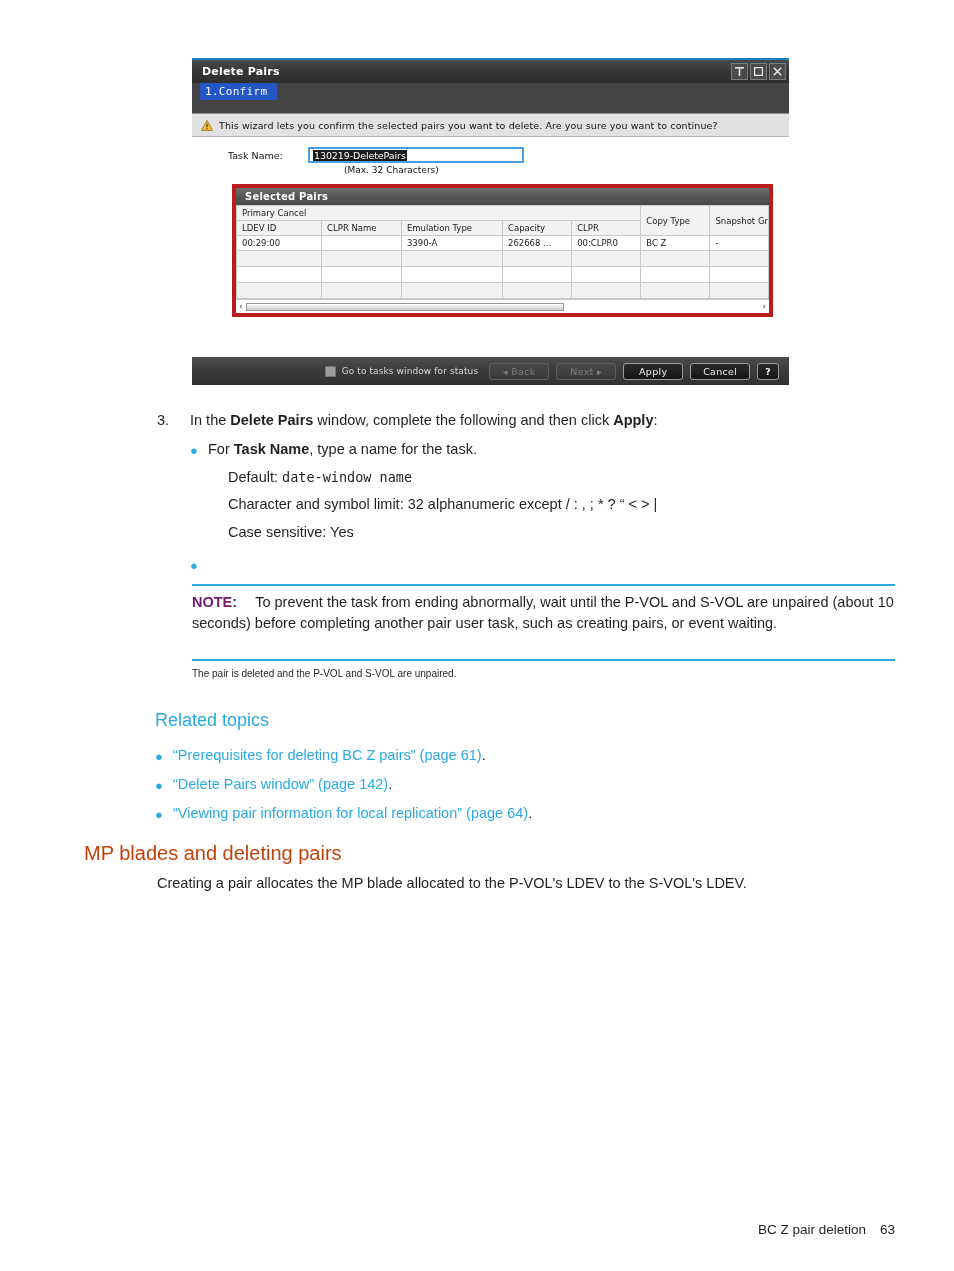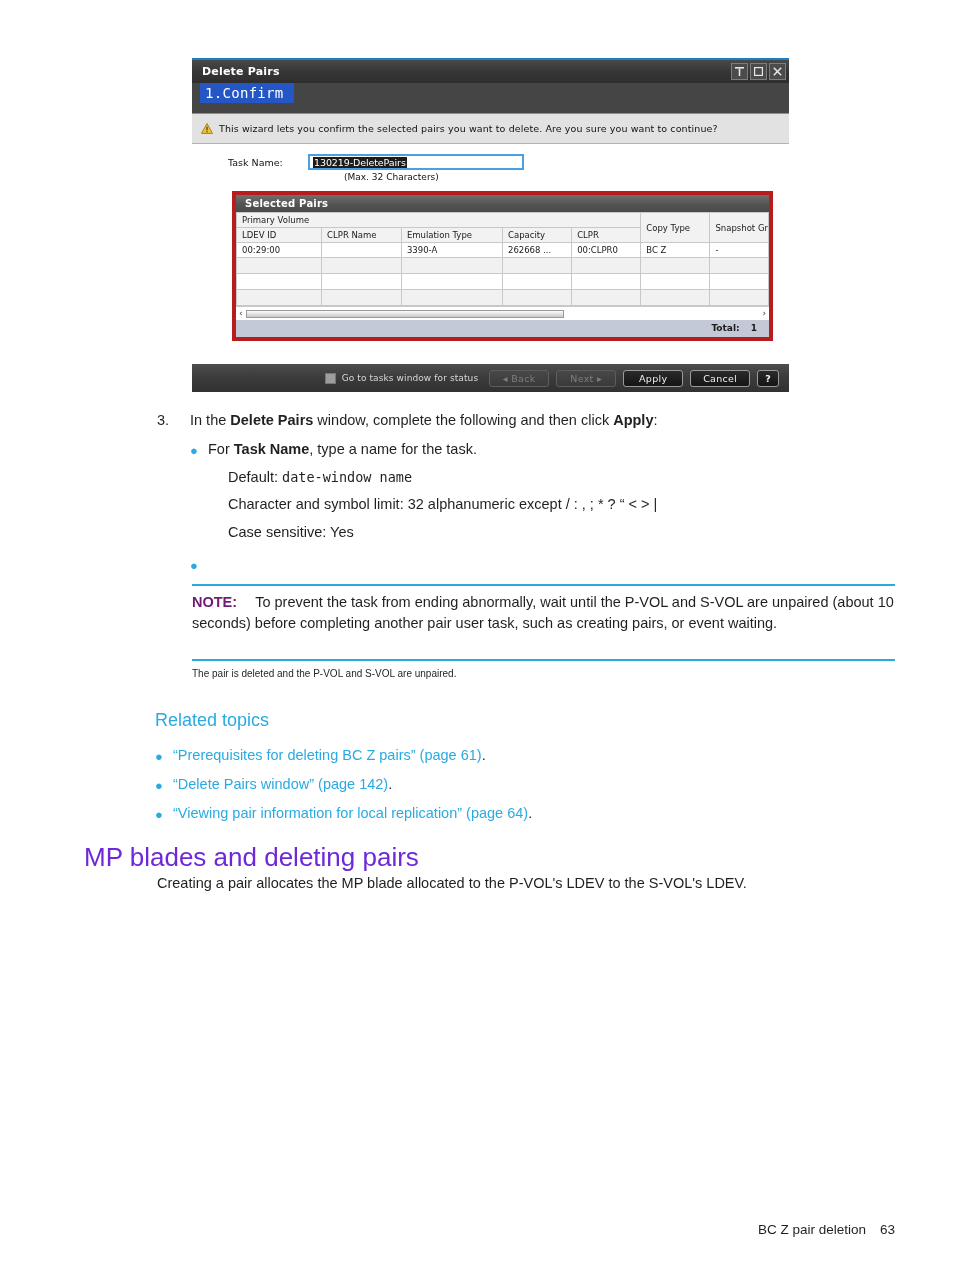--- a/index.html
+++ b/index.html
@@ -58,32 +58,32 @@
     height: 20px;
     background: #454545;
     display: flex;
     align-items: flex-start;
     padding-left: 8px;
     box-sizing: border-box;
   }
   .step-tab {
     background: #2457c5;
     color: #ffffff;
-    font-size: 14px;
+    font-size: 11px;
     padding: 2px 10px 2px 5px;
     letter-spacing: .3px;
     font-family: "DejaVu Sans Mono", monospace;
   }
   .dlg-steps-pad { height: 10px; background: #454545; }
 
   .dlg-notice {
     background: #e2e2e2;
     border-top: 1px solid #8e8e8e;
     border-bottom: 1px solid #b4b4b4;
-    height: 31px;
+    height: 24px;
     display: flex;
     align-items: center;
     padding-left: 9px;
     box-sizing: border-box;
     gap: 6px;
   }
   .warn-icon { width: 12px; height: 11px; flex: 0 0 auto; }
   .dlg-notice-text {
     font-size: 9.5px;
     color: #111111;
@@ -290,22 +290,22 @@
     left: 155px; top: 710px;
     font-size: 18px;
     color: #2aaae1;
   }
   .link { color: #2aaae1; }
   .link .tail { color: #231f20; }
 
   .h2 {
     position: absolute;
     left: 84px; top: 842px;
-    font-size: 26px;
-    color: #6d28d9;
+    font-size: 20px;
+    color: #c2410c;
   }
   .body-para {
     position: absolute;
     left: 157px; top: 875px;
     font-size: 14.5px;
   }
 
   .page-footer {
     position: absolute;
     left: 0; right: 0;
@@ -376,21 +376,21 @@
           <col style="width:16%">
             <col style="width:15%">
             <col style="width:19%">
           <col style="width:13%">
             <col style="width:13%">
             <col style="width:13%">
             <col style="width:11%">
         </colgroup>
         <thead>
           <tr>
-            <th class="grp" colspan="5">Primary Volume</th>
+            <th class="grp" colspan="5">Primary Cancel</th>
             <th class="tall" rowspan="2">Copy Type</th>
             <th class="tall" rowspan="2">Snapshot Group</th>
           </tr>
           <tr>
             <th>LDEV ID</th>
             <th>CLPR Name</th>
             <th>Emulation Type</th>
             <th>Capacity</th>
             <th>CLPR</th>
           </tr>
@@ -436,24 +436,20 @@
       </table>
 
       <div class="hscroll">
         <span class="hs-arrow">‹</span>
         <div class="hs-track">
           <div class="hs-thumb"></div>
         </div>
         <span class="hs-arrow">›</span>
       </div>
 
-      <div class="pairs-total">
-        <span>Total:</span>
-        <span style="margin-left:8px">1</span>
-      </div>
     </div>
   </div>
 
   <div class="dlg-footer">
     <div class="chk-wrap">
       <div class="chk-box"></div>
       <div class="chk-label">Go to tasks window for status</div>
     </div>
     <div class="dbtn disabled">◂&nbsp;<span>Back</span></div>
     <div class="dbtn disabled"><span>Next</span>&nbsp;▸</div>

